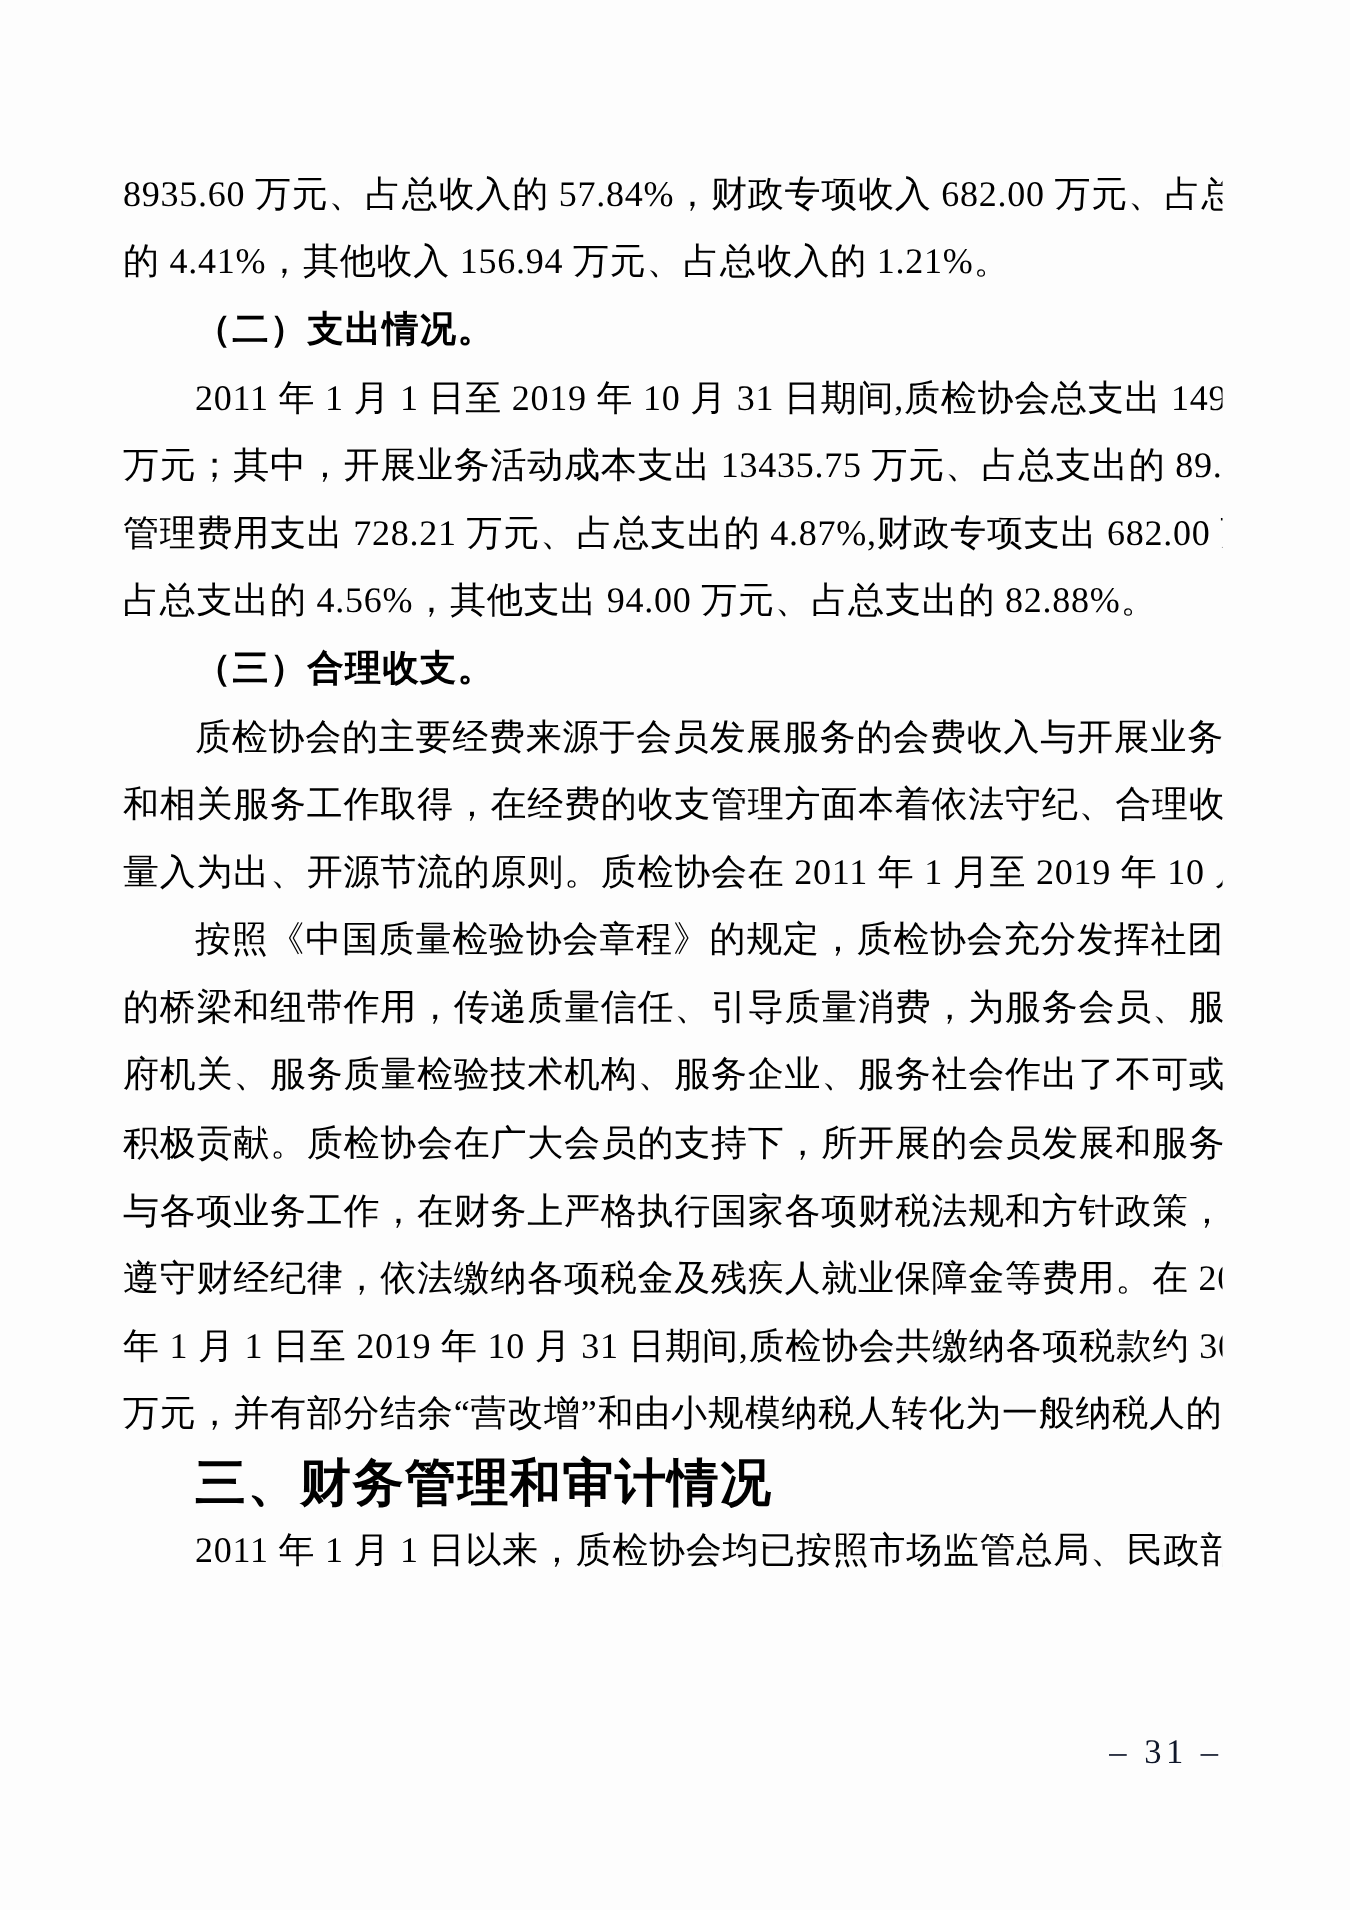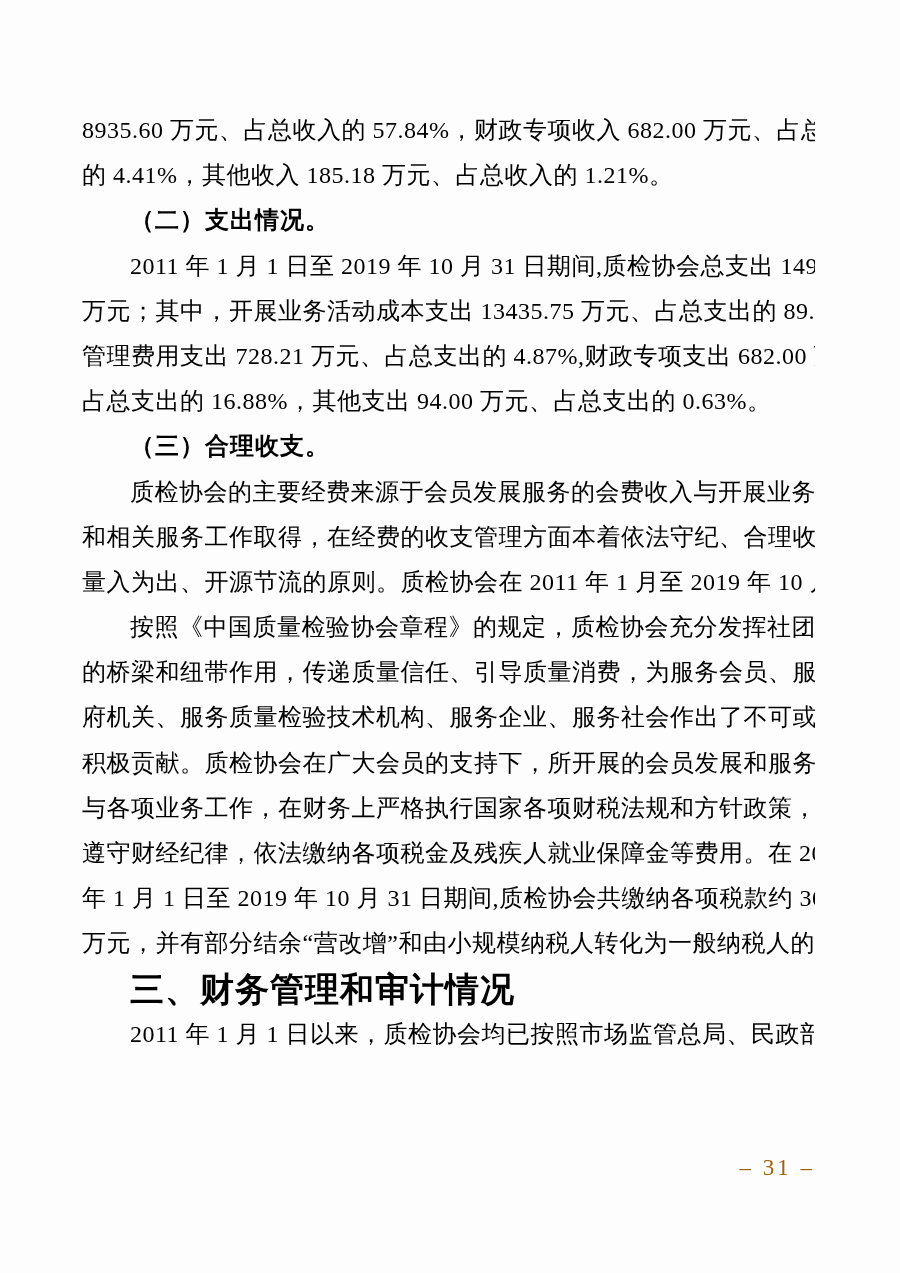--- a/index.html
+++ b/index.html
@@ -58,35 +58,35 @@
   }
   .page-number {
     position: absolute;
     top: 1145px;
     right: 85px;
     height: 45px;
     line-height: 45px;
     font-size: 23px;
     letter-spacing: 3px;
     font-family: "Liberation Serif", serif;
-    color: #a16207;
+    color: #0f172a;
   }
 </style>
 </head>
 <body>
 
 <div class="page">
   <div class="content">
     <div class="line">8935.60 万元、占总收入的 57.84%，财政专项收入 682.00 万元、占总收入</div>
-    <div class="line endline">的 4.41%，其他收入 185.18 万元、占总收入的 1.21%。</div>
+    <div class="line endline">的 4.41%，其他收入 156.94 万元、占总收入的 1.21%。</div>
     <div class="line h-kai indent">（二）支出情况。</div>
     <div class="line indent">2011 年 1 月 1 日至 2019 年 10 月 31 日期间,质检协会总支出 14939.96</div>
     <div class="line">万元；其中，开展业务活动成本支出 13435.75 万元、占总支出的 89.94%，</div>
     <div class="line">管理费用支出 728.21 万元、占总支出的 4.87%,财政专项支出 682.00 万元、</div>
-    <div class="line endline">占总支出的 16.88%，其他支出 94.00 万元、占总支出的 0.63%。</div>
+    <div class="line endline">占总支出的 4.56%，其他支出 94.00 万元、占总支出的 82.88%。</div>
     <div class="line h-kai indent">（三）合理收支。</div>
     <div class="line indent">质检协会的主要经费来源于会员发展服务的会费收入与开展业务活动</div>
     <div class="line">和相关服务工作取得，在经费的收支管理方面本着依法守纪、合理收支、</div>
     <div class="line">量入为出、开源节流的原则。质检协会在 2011 年 1 月至 2019 年 10 月期</div>
     <div class="line indent">按照《中国质量检验协会章程》的规定，质检协会充分发挥社团组织</div>
     <div class="line">的桥梁和纽带作用，传递质量信任、引导质量消费，为服务会员、服务政</div>
     <div class="line">府机关、服务质量检验技术机构、服务企业、服务社会作出了不可或缺的</div>
     <div class="line">积极贡献。质检协会在广大会员的支持下，所开展的会员发展和服务工作</div>
     <div class="line">与各项业务工作，在财务上严格执行国家各项财税法规和方针政策，严格</div>
     <div class="line">遵守财经纪律，依法缴纳各项税金及残疾人就业保障金等费用。在 2011</div>

